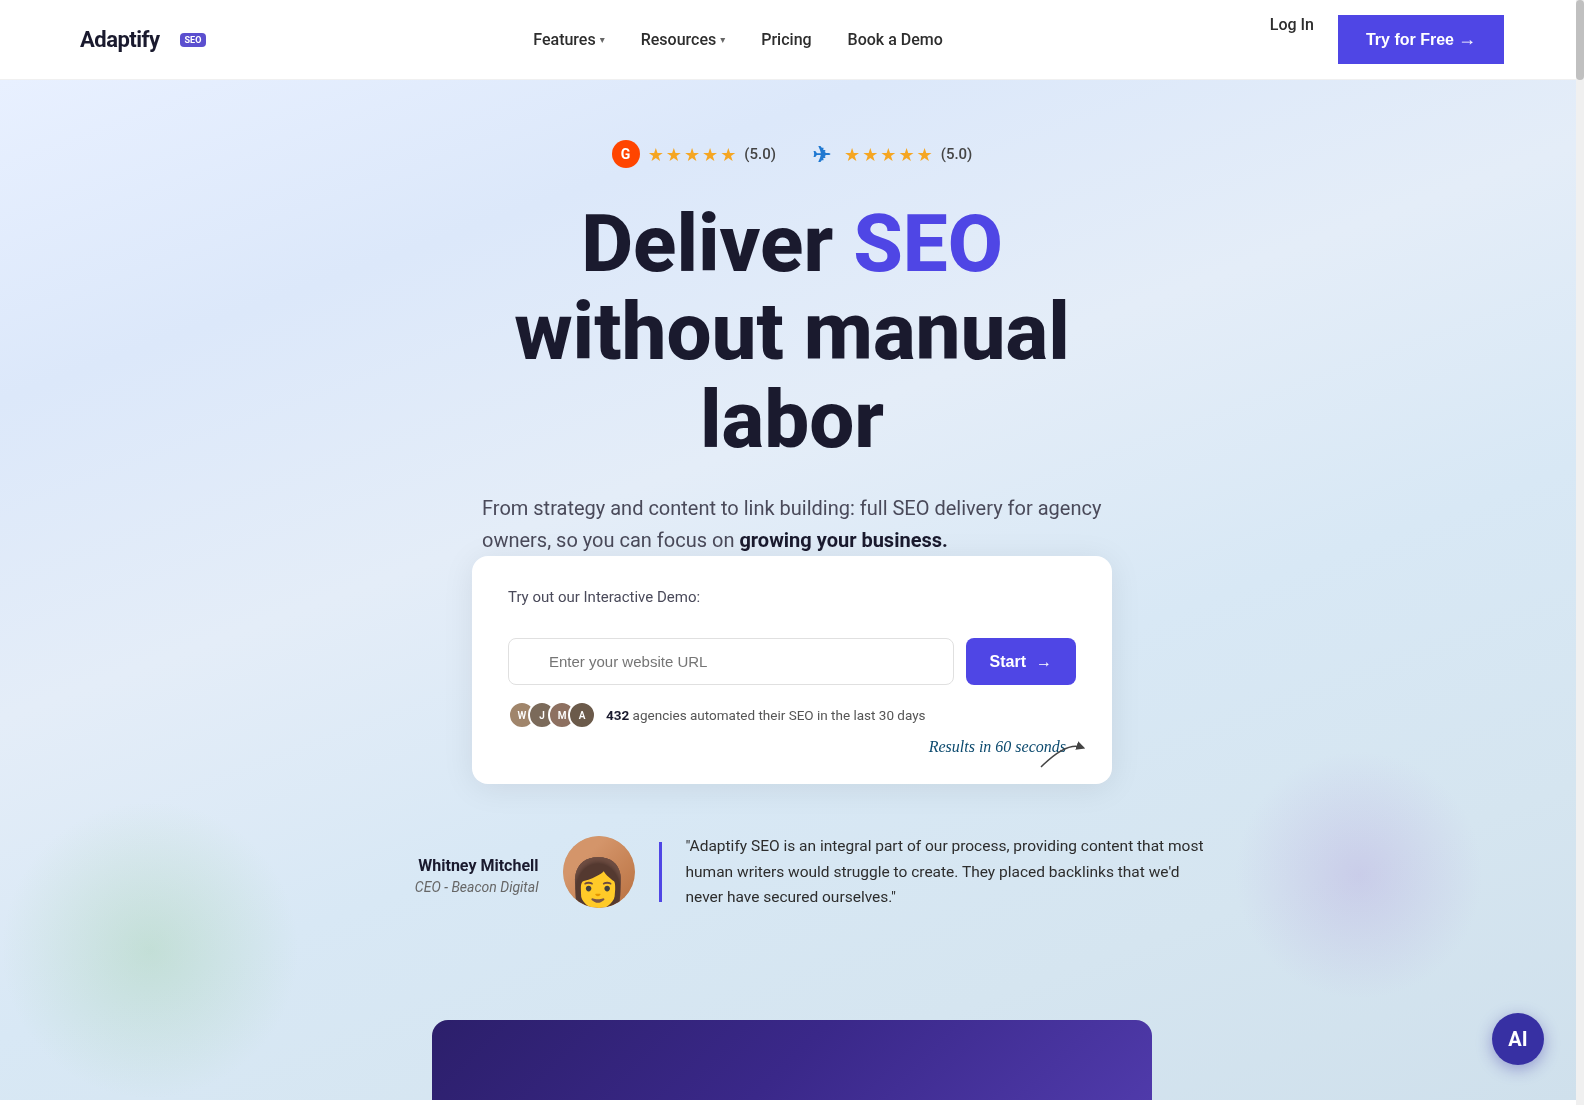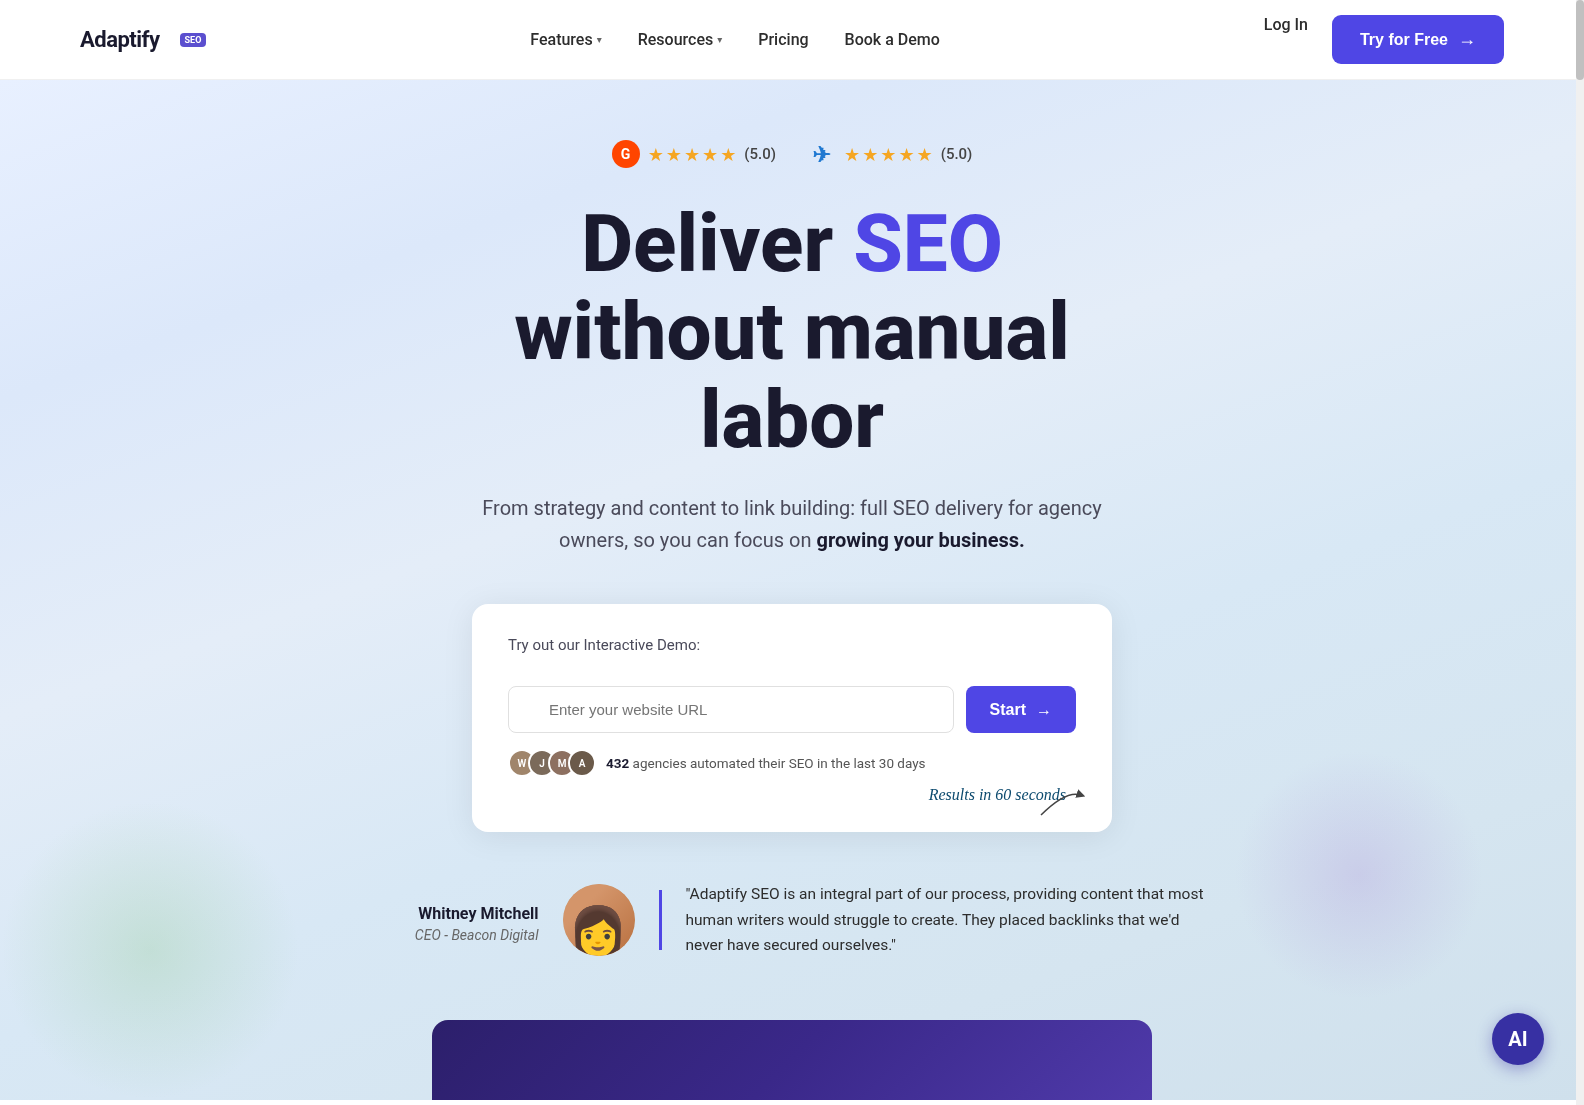--- a/index.html
+++ b/index.html
@@ -73,27 +73,27 @@
       color: #2d2d2d;
       text-decoration: none;
       font-weight: 500;
       cursor: pointer;
     }
     .try-btn {
       background: #4f46e5;
       color: #fff;
       border: none;
       padding: 14px 28px;
-      border-radius: 9px;
+      border-radius: 0;
       font-size: 16px;
       font-weight: 600;
       cursor: pointer;
       display: flex;
       align-items: center;
-      gap: 10px;
+      gap: 4px;
     }
     .try-btn .arrow {
       font-size: 18px;
     }
 
     
     .hero {
       background: linear-gradient(160deg, #e8f0ff 0%, #dce8fa 20%, #e4edf8 40%, #d8e8f5 60%, #d5e5f0 80%, #cfe0ec 100%);
       min-height: 1020px;
       display: flex;
@@ -173,26 +173,25 @@
       line-height: 1.1;
       margin-bottom: 28px;
       max-width: 900px;
     }
     .hero-headline .highlight {
       color: #4f46e5;
     }
 
     
     .hero-sub {
-      text-align: center;
+      text-align: left;
       font-size: 20px;
       color: #4a4a5a;
       max-width: 620px;
       line-height: 1.6;
-      margin-bottom: 48px;
     }
     .hero-sub strong {
       color: #1a1a2e;
       font-weight: 700;
     }
 
     
     .demo-card {
       background: #fff;
       border-radius: 16px;

